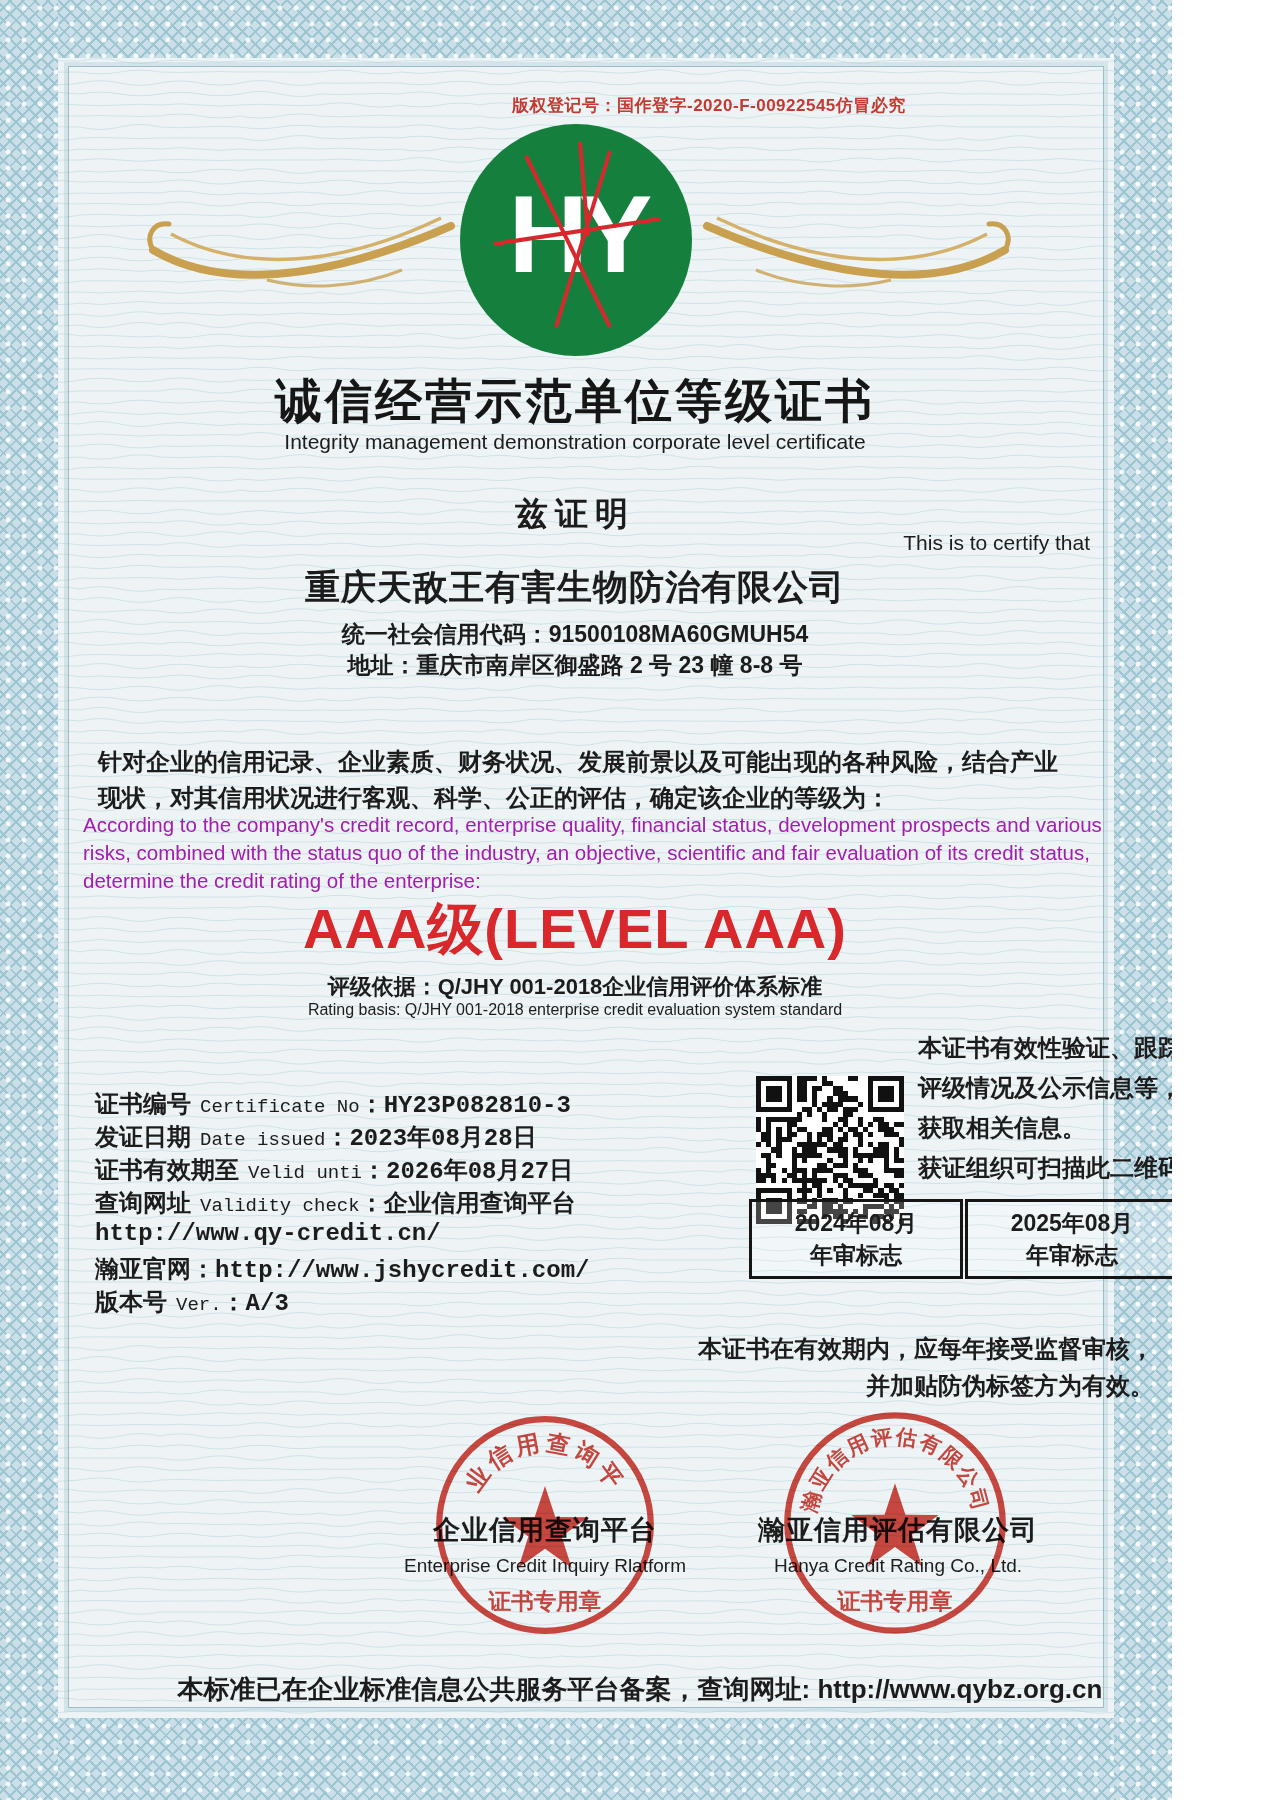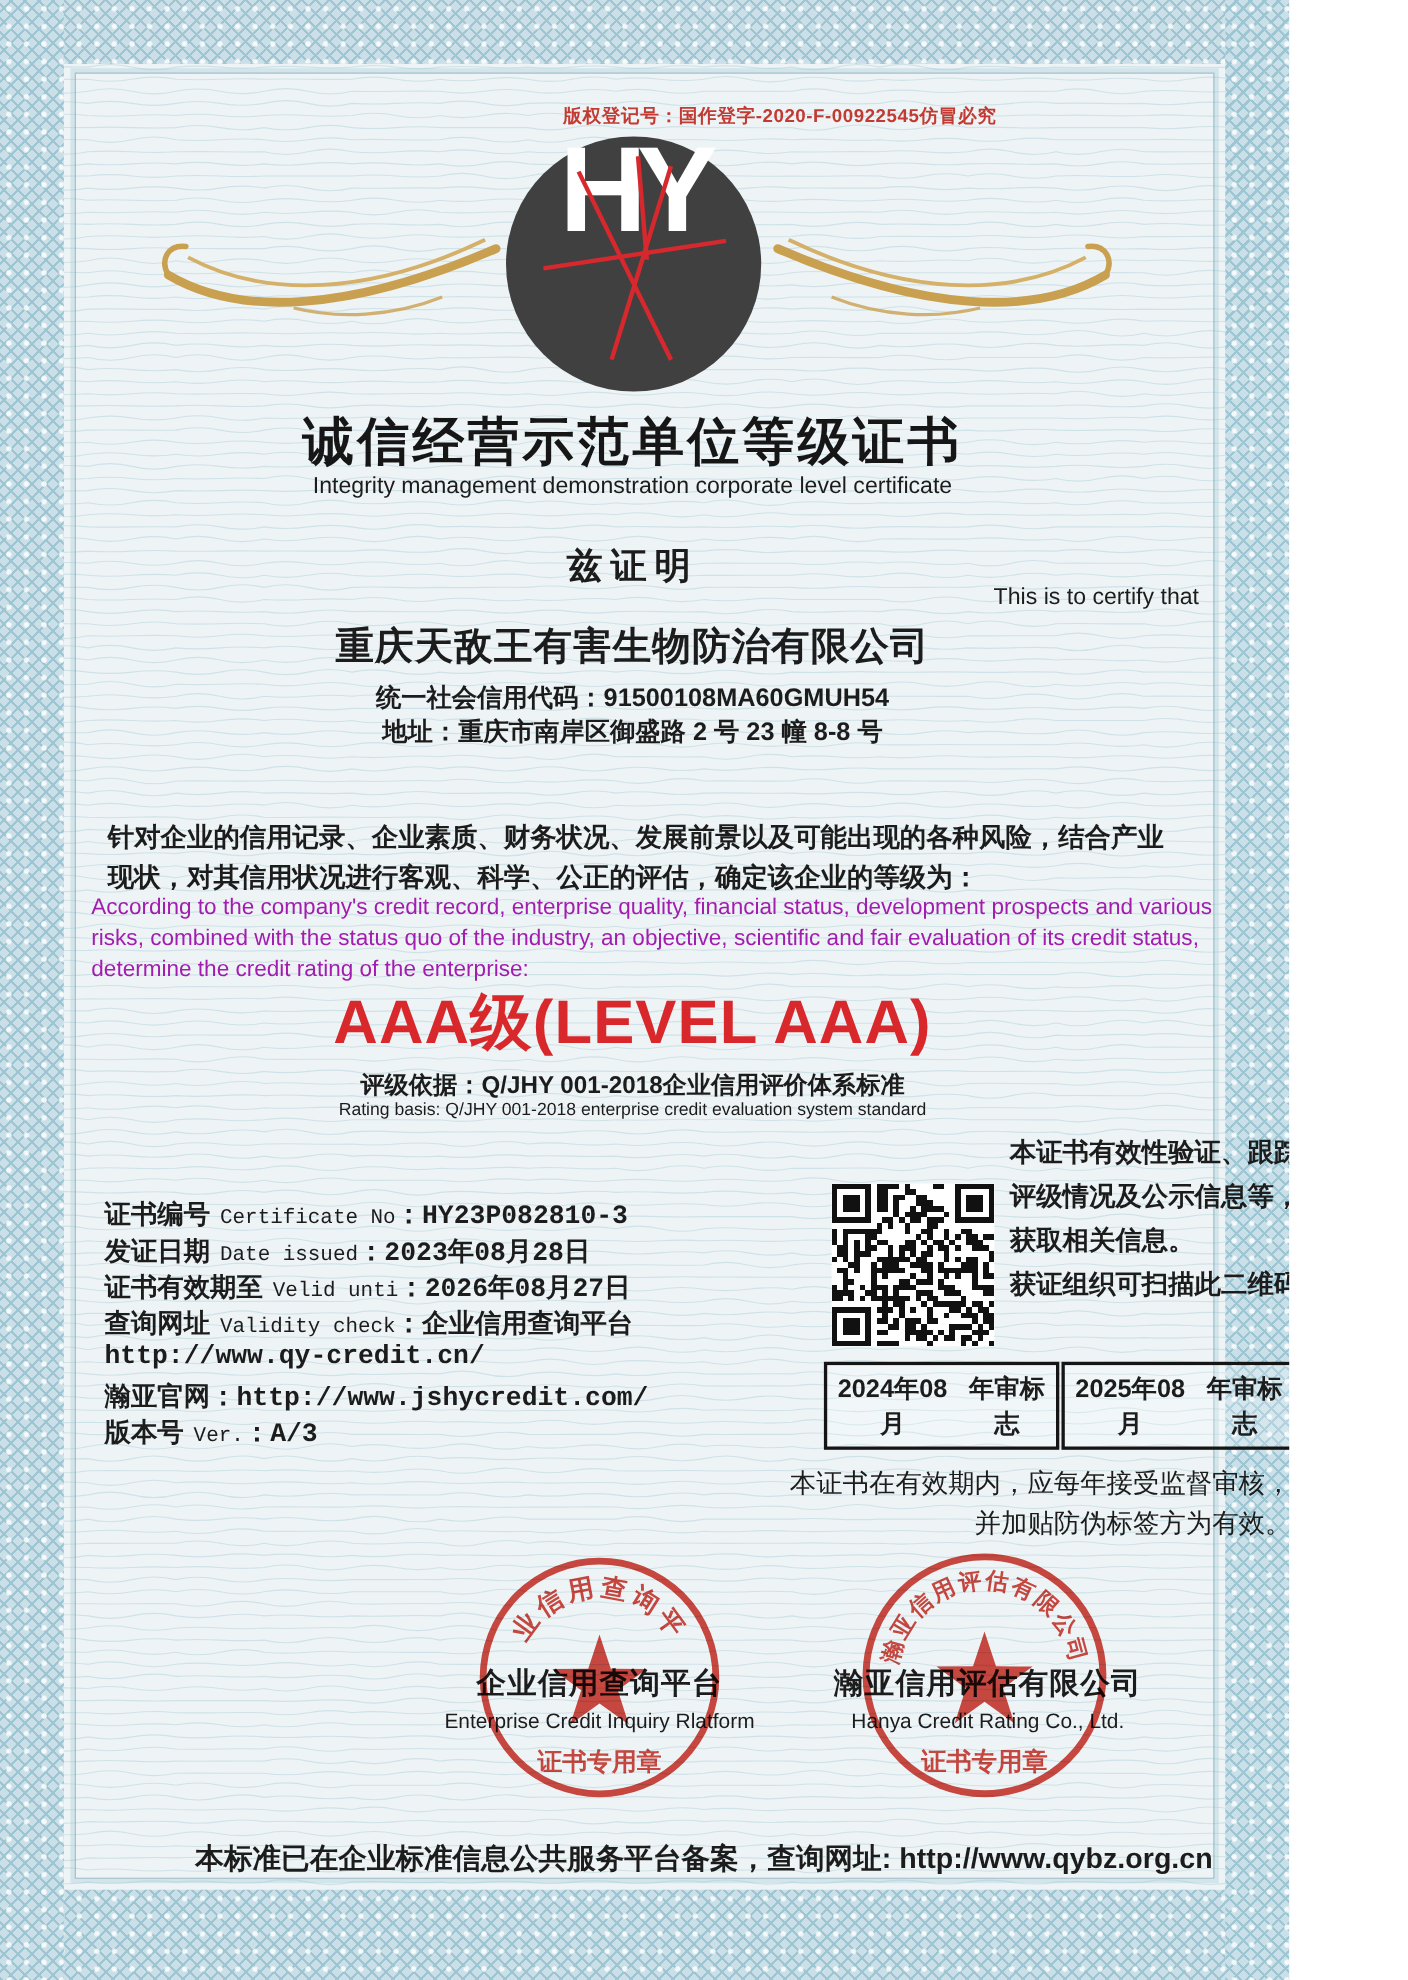--- a/index.html
+++ b/index.html
@@ -15,21 +15,21 @@
       linear-gradient(#cadfe7,#cadfe7);
     background-size:16px 16px,auto,auto,auto;}
   .bt{left:0;top:0;right:0;height:58px}
   .bb{left:0;bottom:0;right:0;height:82px}
   .bl{left:0;top:0;bottom:0;width:58px}
   .br{right:0;top:0;bottom:0;width:58px}
   .inner-line{position:absolute;z-index:2;left:68px;top:66px;right:68px;bottom:92px;
     border:1px solid rgba(125,165,180,.7);box-shadow:0 0 0 4px rgba(160,200,212,.35);}
   .copyright{position:absolute;left:512px;top:94px;z-index:3;font-size:17px;font-weight:700;color:#c23a31;letter-spacing:.5px;white-space:nowrap;}
   .logo{position:absolute;left:460px;top:124px;width:232px;height:232px;border-radius:50%;
-    background:#404040;display:flex;justify-content:center;z-index:3;}
+    background:#15803d;display:flex;align-items:center;justify-content:center;z-index:3;}
   .logo .hy{font-size:110px;font-weight:800;color:#ffffff;letter-spacing:-9px;line-height:1;transform:translateY(-6px);}
   .cracks{position:absolute;inset:0;}
   .flourish{position:absolute;top:192px;width:312px;height:105px;z-index:3;}
   .fl{left:146px}
   .fr{left:700px;transform:scaleX(-1);}
   .ctr{position:absolute;left:60px;width:1030px;text-align:center;z-index:3;white-space:nowrap;}
   .t1{top:370px;font-size:47px;font-weight:800;letter-spacing:3px;color:#161616;}
   .t2{top:430px;font-size:21px;font-weight:500;}
   .zhzm{top:492px;font-size:33px;font-weight:700;letter-spacing:7px;}
   .cert-en{top:531px;font-size:21px;text-align:right;}
@@ -41,25 +41,25 @@
   .level{top:892px;font-size:56px;font-weight:800;color:#d8282c;letter-spacing:1px;}
   .basis-zh{top:972px;font-size:22px;font-weight:600;}
   .basis-en{top:1001px;font-size:16px;}
   .details{position:absolute;left:95px;top:1088px;z-index:3;}
   .drow{height:33px;display:flex;align-items:baseline;white-space:nowrap;font-family:Liberation Mono, monospace;}
   .dzh{font-size:24px;font-weight:600;}
   .den{font-size:19px;margin-left:9px;}
   .dval{font-size:24px;font-weight:600;}
   .qr{position:absolute;left:756px;top:1076px;width:148px;height:148px;z-index:3;background:#fff;}
   .qr-lines{position:absolute;left:918px;top:1028px;z-index:3;font-size:24px;font-weight:600;line-height:40px;white-space:nowrap;}
-  .audit{position:absolute;top:1238px;width:208px;height:74px;border:3px solid #151515;z-index:3;
-    display:flex;align-items:center;justify-content:center;
+  .audit{position:absolute;top:1199px;width:208px;height:74px;border:3px solid #151515;z-index:3;
+    display:flex;flex-direction:column;align-items:center;justify-content:center;
     font-size:23px;font-weight:600;line-height:32px;background:rgba(255,255,255,.22);text-align:center;}
   .a1{left:749px}.a2{left:965px}
-  .superv{position:absolute;left:596px;width:578px;top:1330px;text-align:right;z-index:3;font-size:24px;font-weight:400;line-height:37px;white-space:nowrap;}
+  .superv{position:absolute;left:576px;width:578px;top:1330px;text-align:right;z-index:3;font-size:24px;font-weight:700;line-height:37px;white-space:nowrap;}
   .issuer{position:absolute;top:1512px;width:460px;text-align:center;z-index:4;white-space:nowrap;}
   .i1{left:315px}.i2{left:668px}
   .iname{font-size:27px;font-weight:800;letter-spacing:1px;}
   .ien{font-size:19px;margin-top:7px;font-weight:500;}
   .seal{position:absolute;z-index:5;mix-blend-mode:multiply;opacity:.92;}
   .s1{left:432px;top:1412px;}
   .s2{left:780px;top:1408px;}
   svg text{font-family:"Liberation Sans","DejaVu Sans",sans-serif;}
   .footer{position:absolute;left:60px;width:1160px;top:1672px;text-align:center;font-size:26px;font-weight:700;z-index:3;white-space:nowrap;}
 </style>

